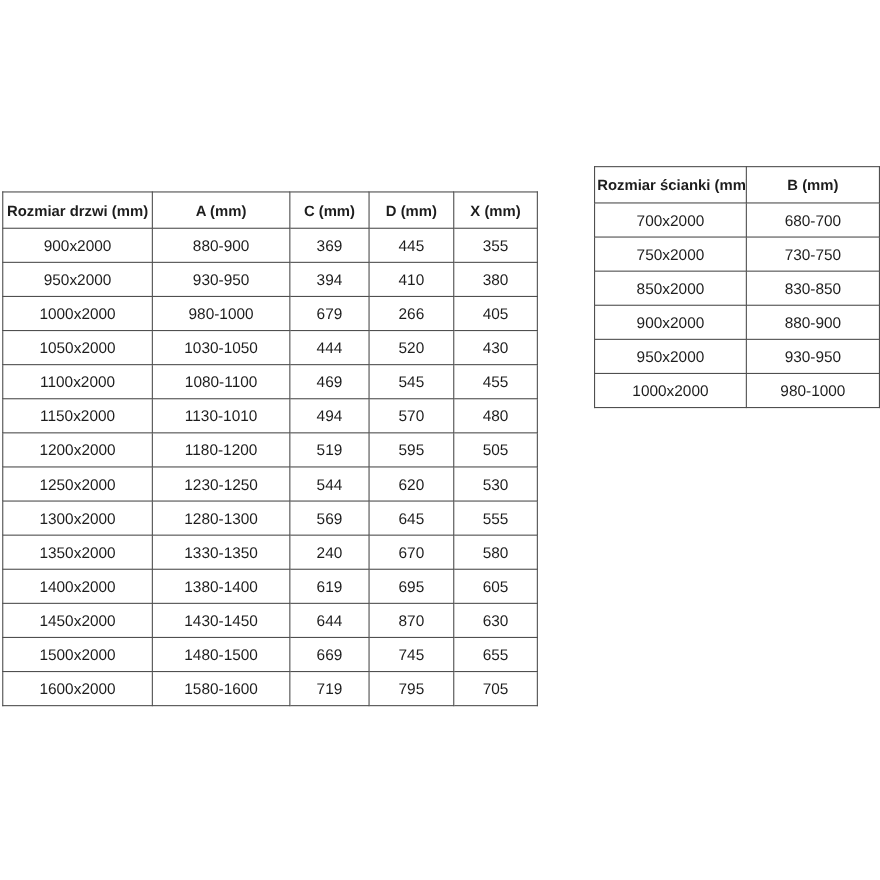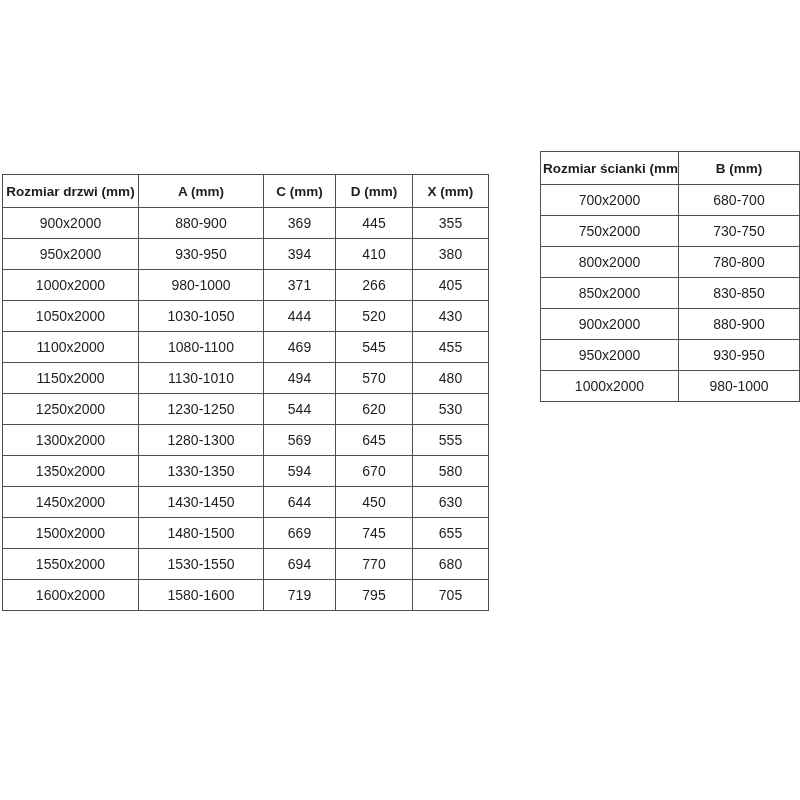--- a/index.html
+++ b/index.html
@@ -83,21 +83,21 @@
         <tr>
           <td>950x2000</td>
           <td>930-950</td>
           <td>394</td>
           <td>410</td>
           <td>380</td>
         </tr>
         <tr>
           <td>1000x2000</td>
           <td>980-1000</td>
-          <td>371</td>
+          <td>679</td>
           <td>266</td>
           <td>405</td>
         </tr>
         <tr>
           <td>1050x2000</td>
           <td>1030-1050</td>
           <td>444</td>
           <td>520</td>
           <td>430</td>
         </tr>
@@ -109,60 +109,67 @@
           <td>455</td>
         </tr>
         <tr>
           <td>1150x2000</td>
           <td>1130-1010</td>
           <td>494</td>
           <td>570</td>
           <td>480</td>
         </tr>
         <tr>
+          <td>1200x2000</td>
+          <td>1180-1200</td>
+          <td>519</td>
+          <td>595</td>
+          <td>505</td>
+        </tr>
+        <tr>
           <td>1250x2000</td>
           <td>1230-1250</td>
           <td>544</td>
           <td>620</td>
           <td>530</td>
         </tr>
         <tr>
           <td>1300x2000</td>
           <td>1280-1300</td>
           <td>569</td>
           <td>645</td>
           <td>555</td>
         </tr>
         <tr>
           <td>1350x2000</td>
           <td>1330-1350</td>
-          <td>594</td>
+          <td>240</td>
           <td>670</td>
           <td>580</td>
+        </tr>
+        <tr>
+          <td>1400x2000</td>
+          <td>1380-1400</td>
+          <td>619</td>
+          <td>695</td>
+          <td>605</td>
         </tr>
         <tr>
           <td>1450x2000</td>
           <td>1430-1450</td>
           <td>644</td>
-          <td>450</td>
+          <td>870</td>
           <td>630</td>
         </tr>
         <tr>
           <td>1500x2000</td>
           <td>1480-1500</td>
           <td>669</td>
           <td>745</td>
           <td>655</td>
-        </tr>
-        <tr>
-          <td>1550x2000</td>
-          <td>1530-1550</td>
-          <td>694</td>
-          <td>770</td>
-          <td>680</td>
         </tr>
         <tr>
           <td>1600x2000</td>
           <td>1580-1600</td>
           <td>719</td>
           <td>795</td>
           <td>705</td>
         </tr>
       </tbody>
     </table>
@@ -181,24 +188,20 @@
       <tbody>
         <tr>
           <td>700x2000</td>
           <td>680-700</td>
         </tr>
         <tr>
           <td>750x2000</td>
           <td>730-750</td>
         </tr>
         <tr>
-          <td>800x2000</td>
-          <td>780-800</td>
-        </tr>
-        <tr>
           <td>850x2000</td>
           <td>830-850</td>
         </tr>
         <tr>
           <td>900x2000</td>
           <td>880-900</td>
         </tr>
         <tr>
           <td>950x2000</td>
           <td>930-950</td>

